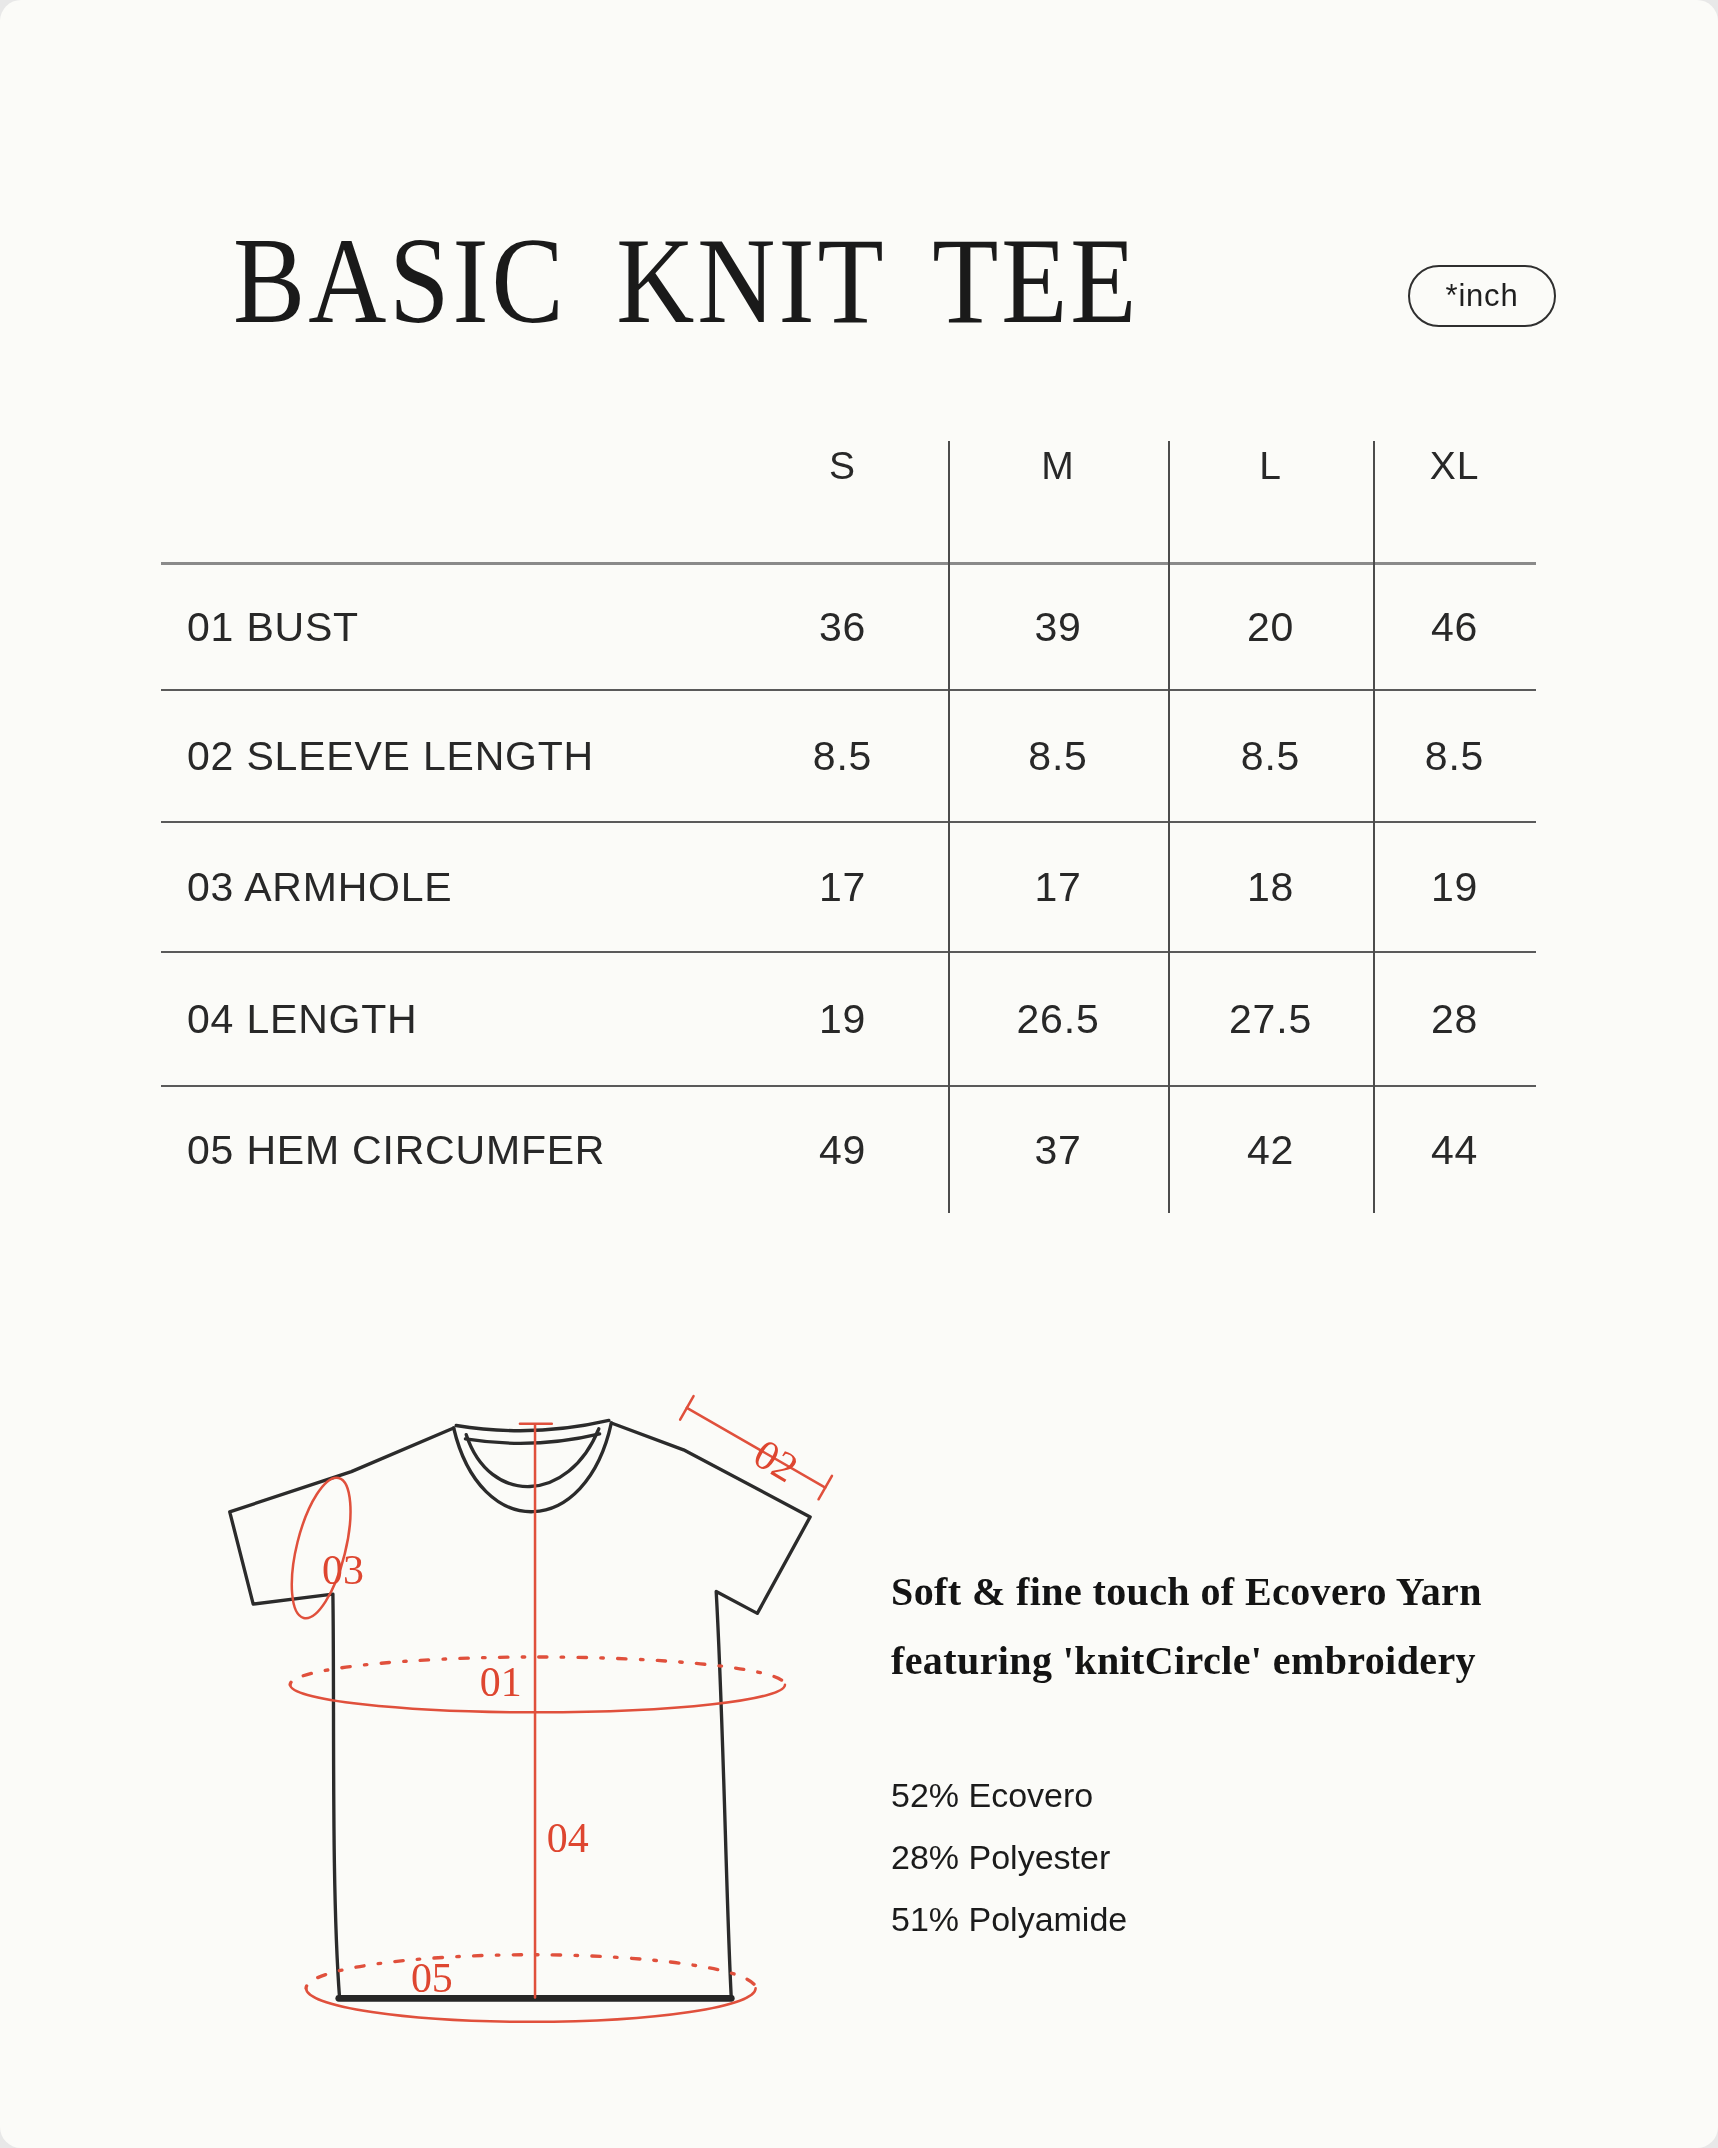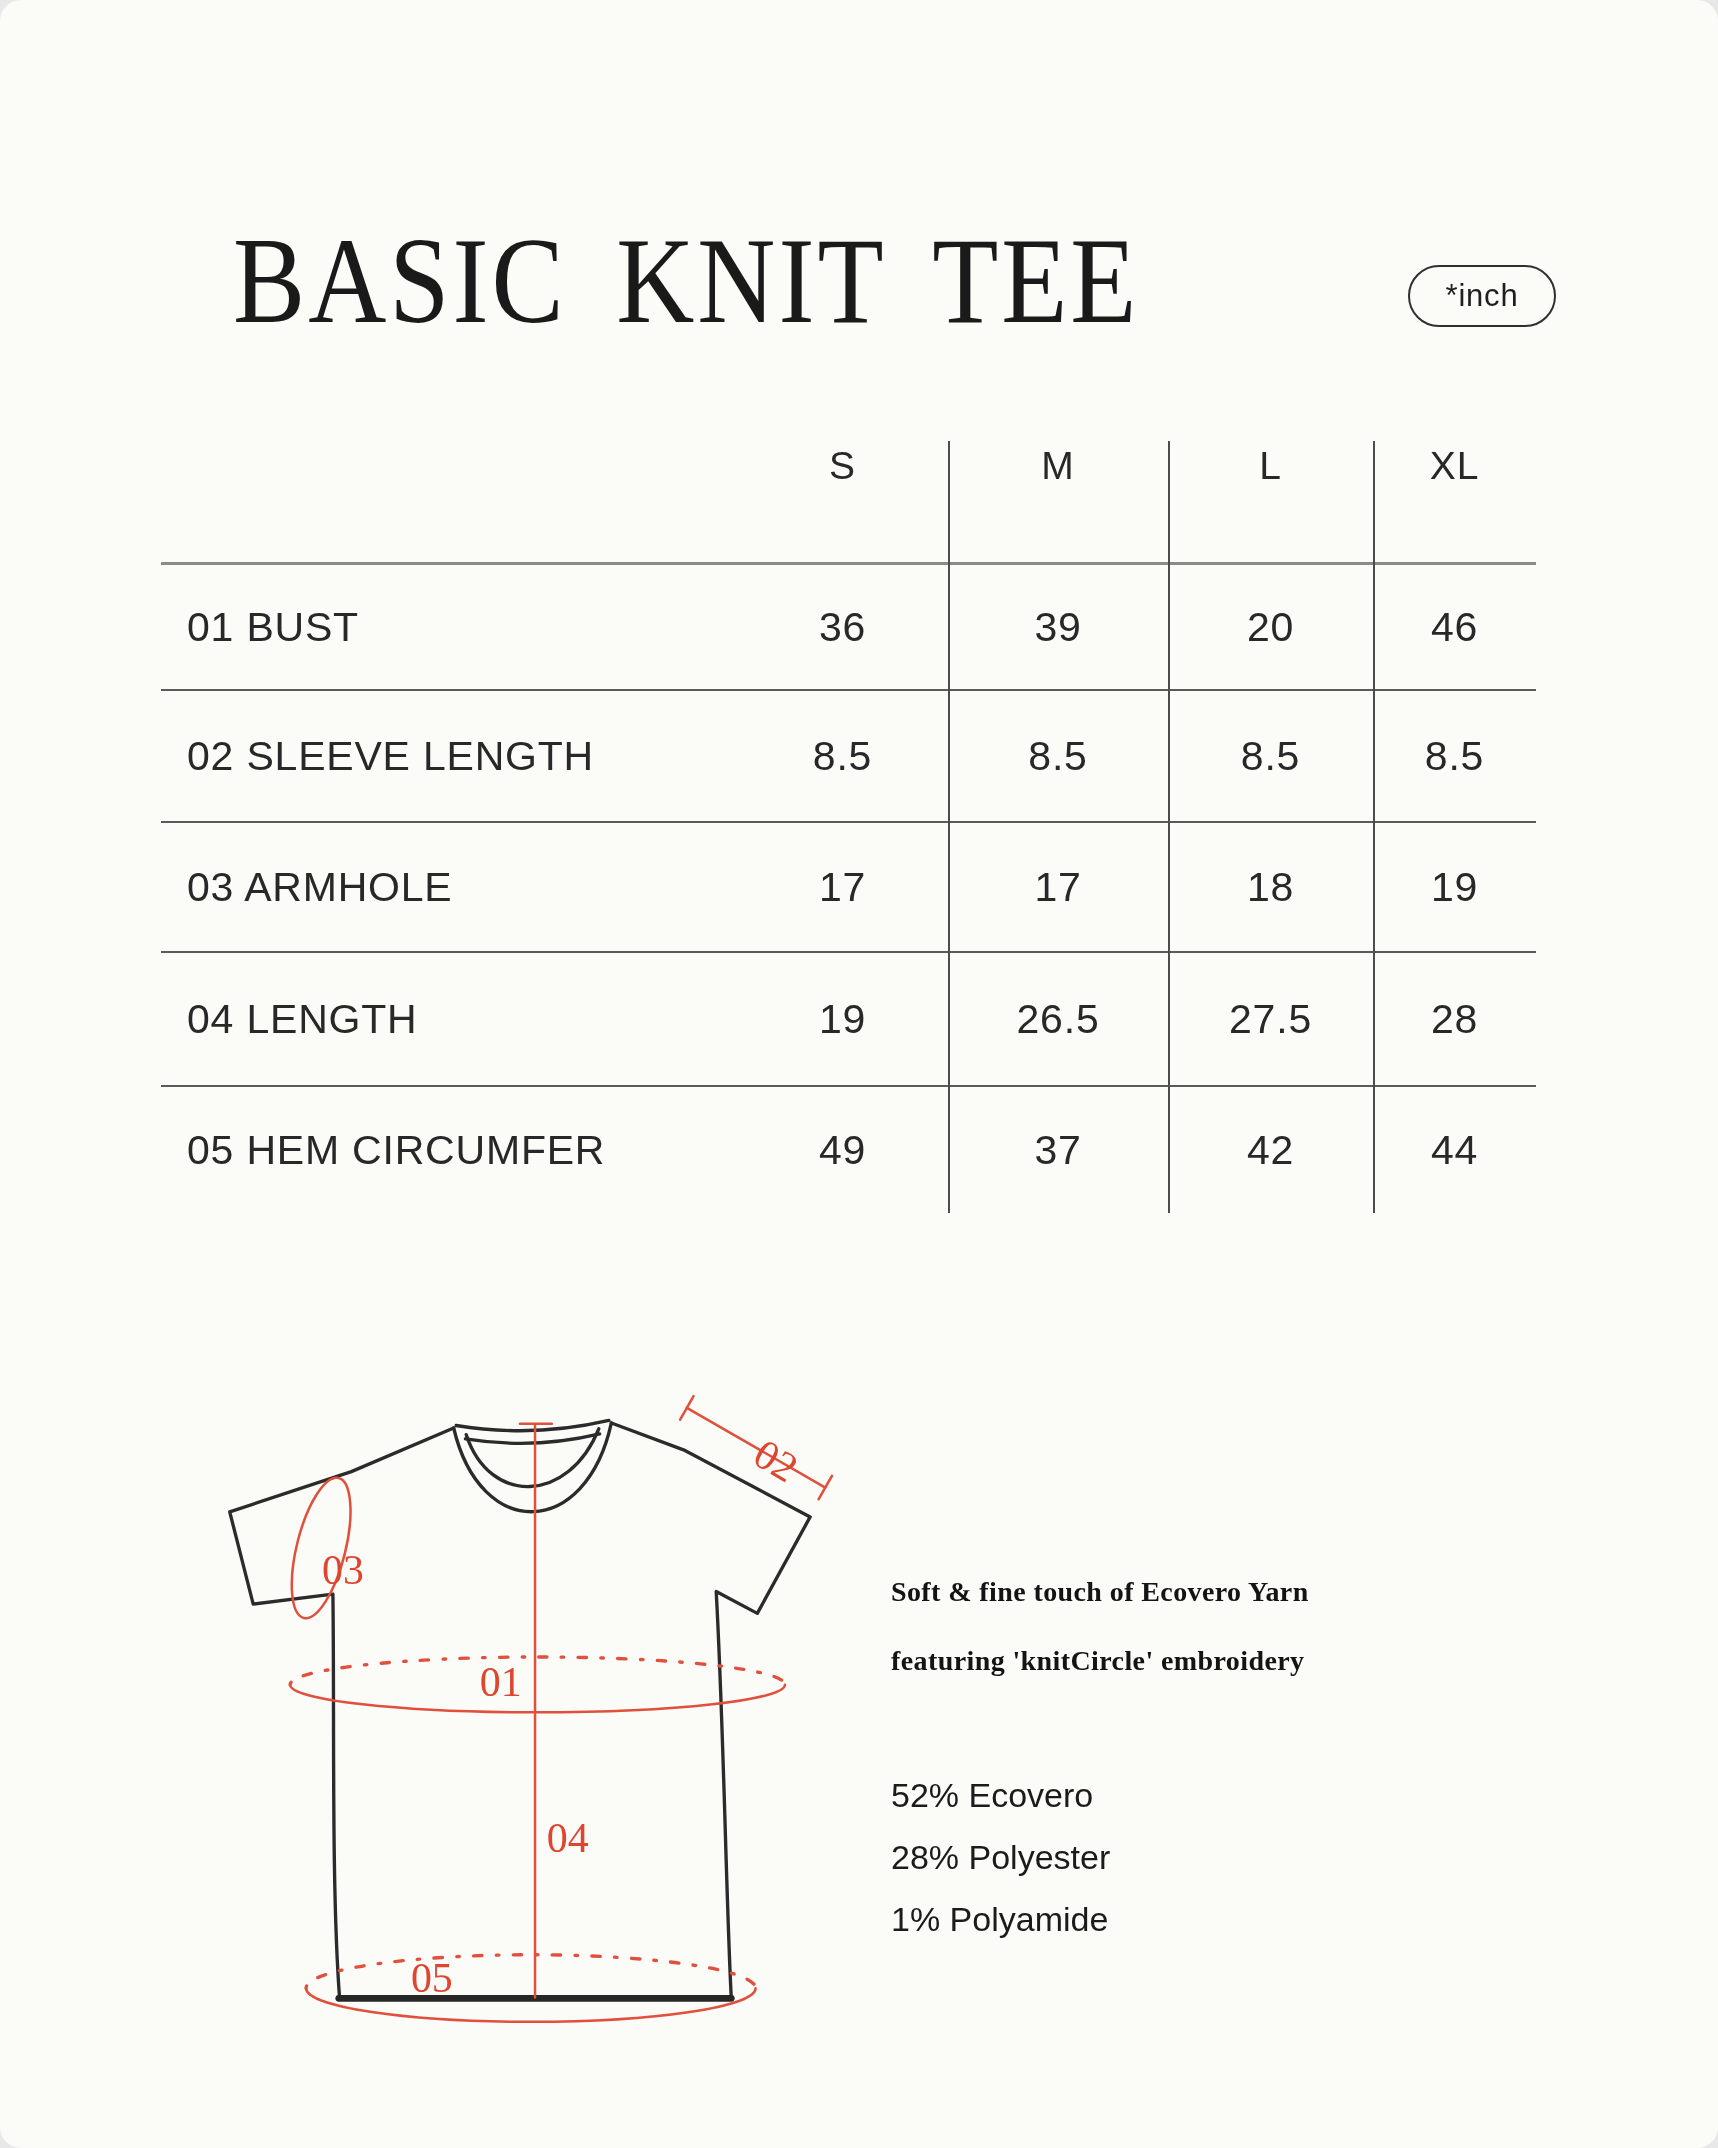--- a/index.html
+++ b/index.html
@@ -62,21 +62,21 @@
   .tee-hem{stroke:#262626;stroke-width:8;fill:none;stroke-linecap:round;}
   .red-line{stroke:#e0503c;stroke-width:3;fill:none;stroke-linecap:round;}
   .red-dotted{stroke:#e0503c;stroke-width:4;fill:none;stroke-linecap:round;stroke-dasharray:3 17 10 17;}
   .red-label{
     font-family:"Liberation Serif",serif;font-size:50px;fill:#de4630;
   }
   
   .desc{position:absolute;left:891px;top:1557px;width:722px;}
   .desc .headline{
     font-family:"Liberation Serif",serif;
-    font-weight:700;font-size:28px;line-height:69px;color:#141414;
+    font-weight:700;font-size:40px;line-height:69px;color:#141414;
     letter-spacing:0.4px;
   }
   .desc .headline .it{}
   .composition{
     margin-top:69px;
     font-family:Liberation Sans, sans-serif;
     font-size:34px;line-height:62px;color:#1b1b1b;
     letter-spacing:0px;
   }
 </style>
@@ -185,18 +185,18 @@
   </div>
 
   <div class="desc">
     <div class="headline">
       <div>Soft &amp; fine touch of Ecovero Yarn</div>
       <div><span>featuring '</span><span class="it">knitCircle</span><span>' embroidery</span></div>
     </div>
     <div class="composition">
       <div>52% Ecovero</div>
       <div>28% Polyester</div>
-      <div>1% Polyamide</div>
+      <div>51% Polyamide</div>
     </div>
   </div>
 
 </div>
 
 
 </body></html>

